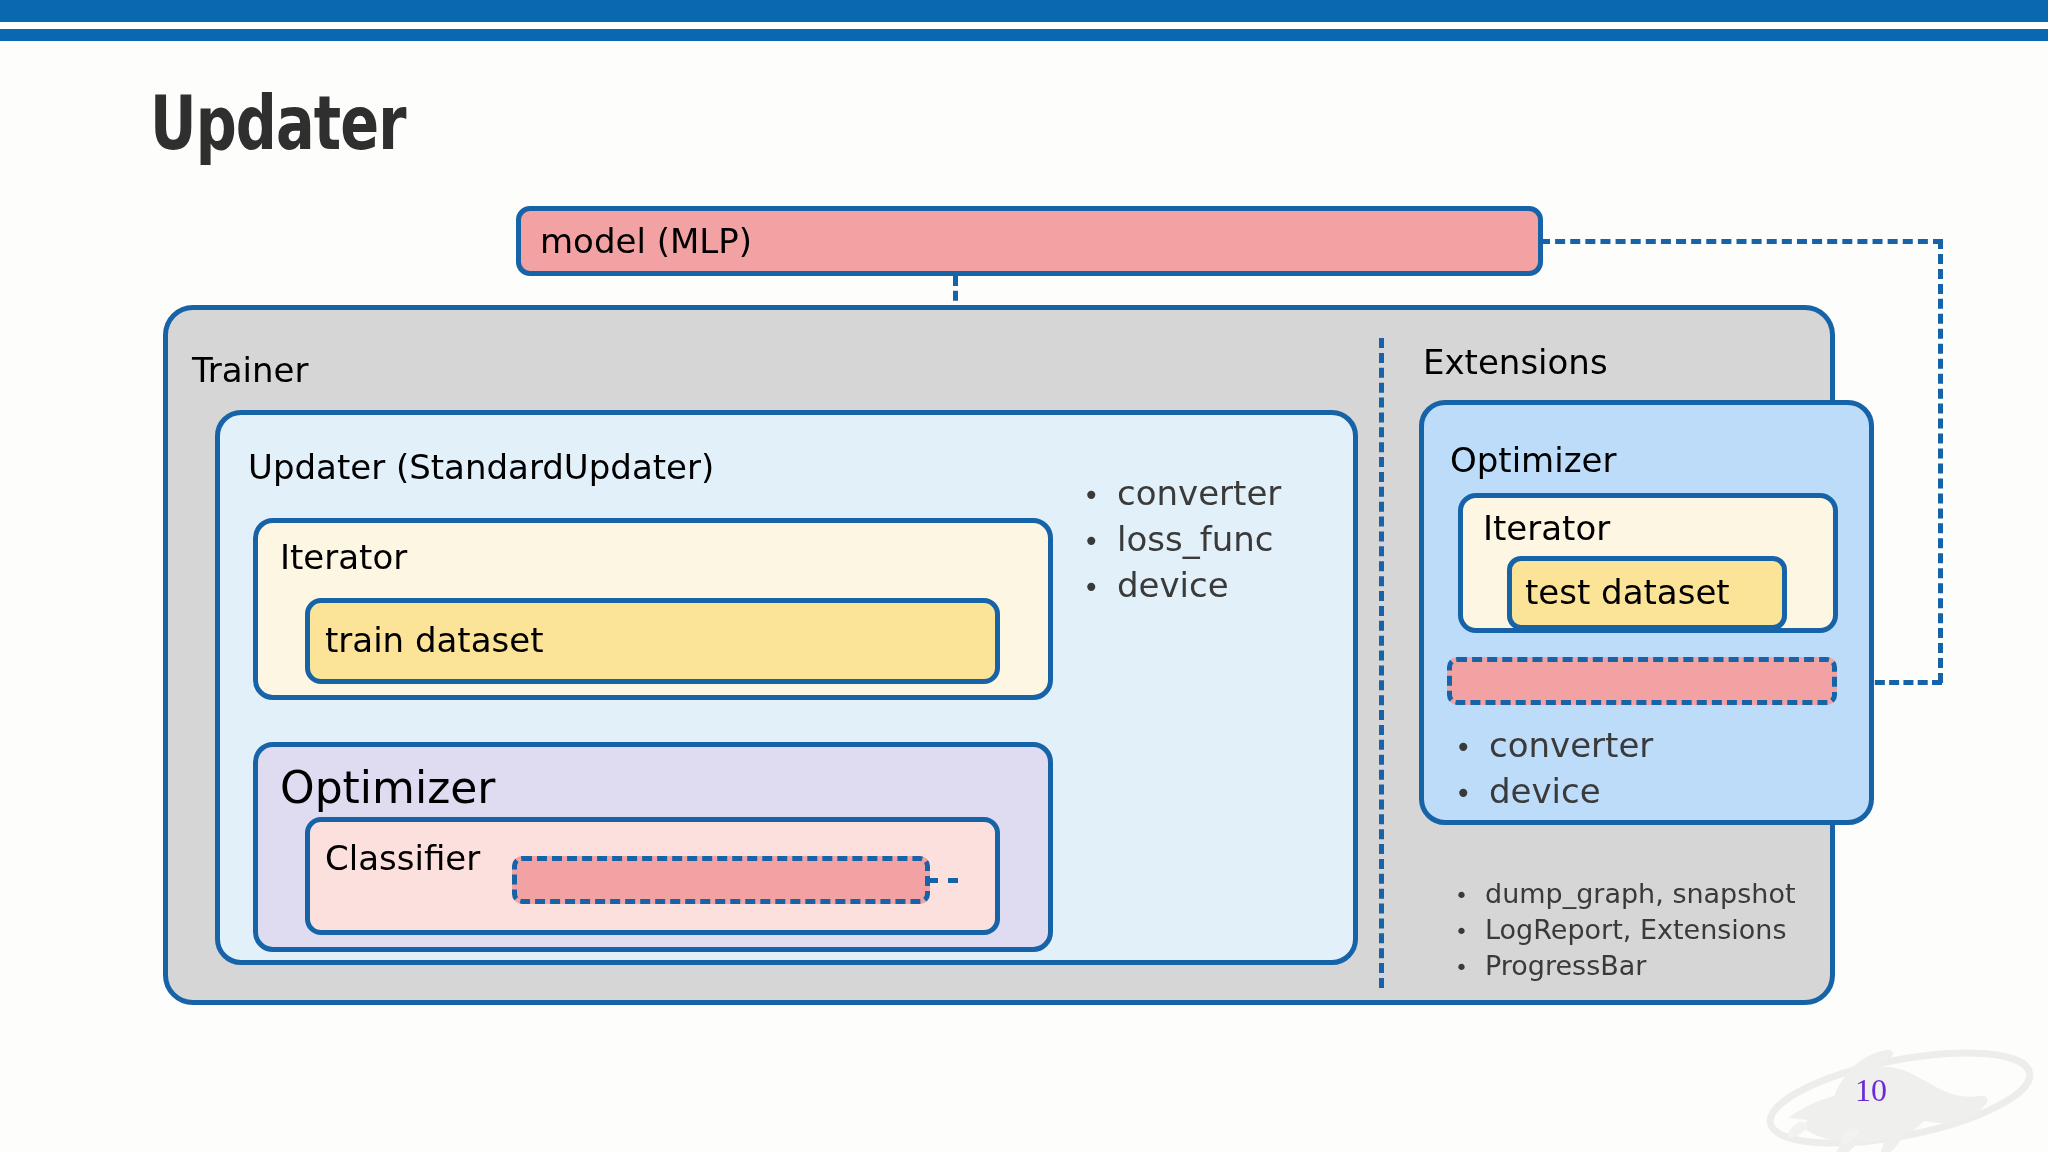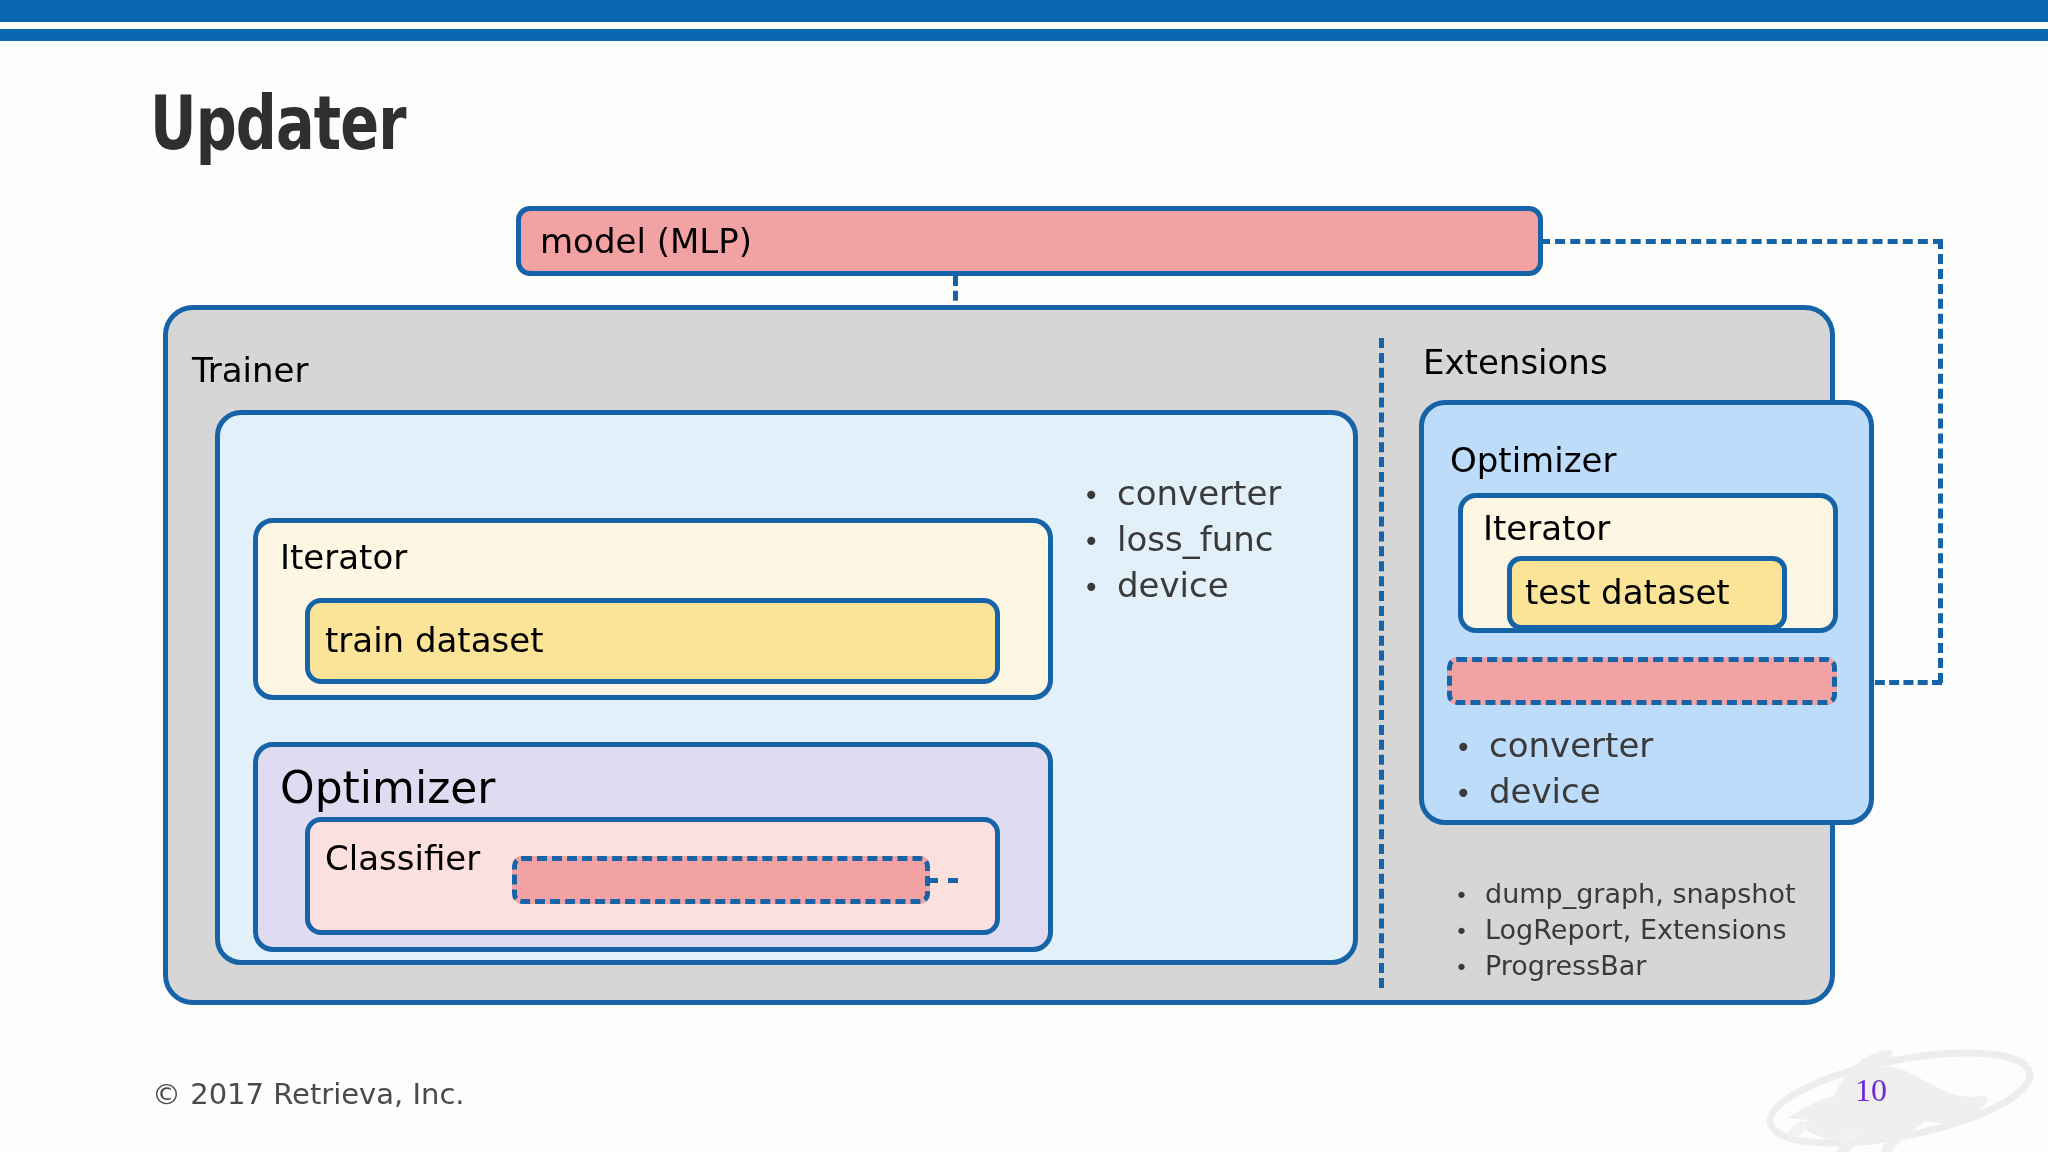--- a/index.html
+++ b/index.html
@@ -129,20 +129,21 @@
   <div class="conn" id="conn-left-v"></div>
 
   <div class="box" id="trainer-box"></div>
   <div class="box-label" id="trainer-label">Trainer</div>
 
   <div id="section-divider"></div>
 
   <div class="box-label" id="extensions-label">Extensions</div>
 
   <div class="box" id="updater-box"></div>
+  <div class="box-label" id="updater-label">Updater (StandardUpdater)</div>
 
   <div class="box" id="iter-train-box"></div>
   <div class="box-label" id="iter-train-label">Iterator</div>
   <div class="box" id="train-ds-box"></div>
   <div class="box-label" id="train-ds-label">train dataset</div>
 
   <div class="box" id="optimizer-box"></div>
   <div class="box-label" id="optimizer-label">Optimizer</div>
   <div class="box" id="classifier-box"></div>
   <div class="box-label" id="classifier-label">Classifier</div>
@@ -200,21 +201,20 @@
       <li>
         <span class="dot">•</span>
         <span class="txt">ProgressBar</span>
       </li>
     </ul>
   </div>
 
   <div class="box" id="model-box"></div>
   <div class="box-label" id="model-label">model (MLP)</div>
 
-  <div id="copyright">© 2017 Retrieva, Inc.</div>
 
   <div id="logo-wrap">
     <svg viewBox="0 0 290 126" width="290" height="126" aria-hidden="true">
       <g fill="none" stroke="#dedede" stroke-width="7">
         <ellipse cx="148" cy="72" rx="132" ry="38" transform="rotate(-11 148 72)"></ellipse>
       </g>
       <path fill="#e2e2e2" d="M36 92c14-10 30-18 46-22 4-10 10-20 18-28 10-10 22-16 34-18 6-1 9 2 6 6-4 5-9 8-14 11 8-1 17 0 25 3 14 5 26 14 39 20 12 6 25 8 38 6 6-1 10 3 6 8-8 10-20 16-32 18-10 2-20 1-30-1-6 6-13 12-21 15-4 8-10 15-17 20-3 2-6 0-5-4 1-5 3-9 5-13-9 3-19 4-28 3-4 6-10 11-16 14-4 2-7-1-5-5 2-4 5-8 8-11-13 1-26-2-37-9-4-2-5-8 0-11z"></path>
       <path fill="#e8e8e8" d="M58 98c-4 6-10 11-17 14-4 2-7-1-5-5 3-5 7-9 12-12z"></path>
       <path fill="#e8e8e8" d="M108 104c-3 6-8 11-14 14-4 2-7-1-5-5 2-4 6-8 10-11z"></path>
     </svg>

